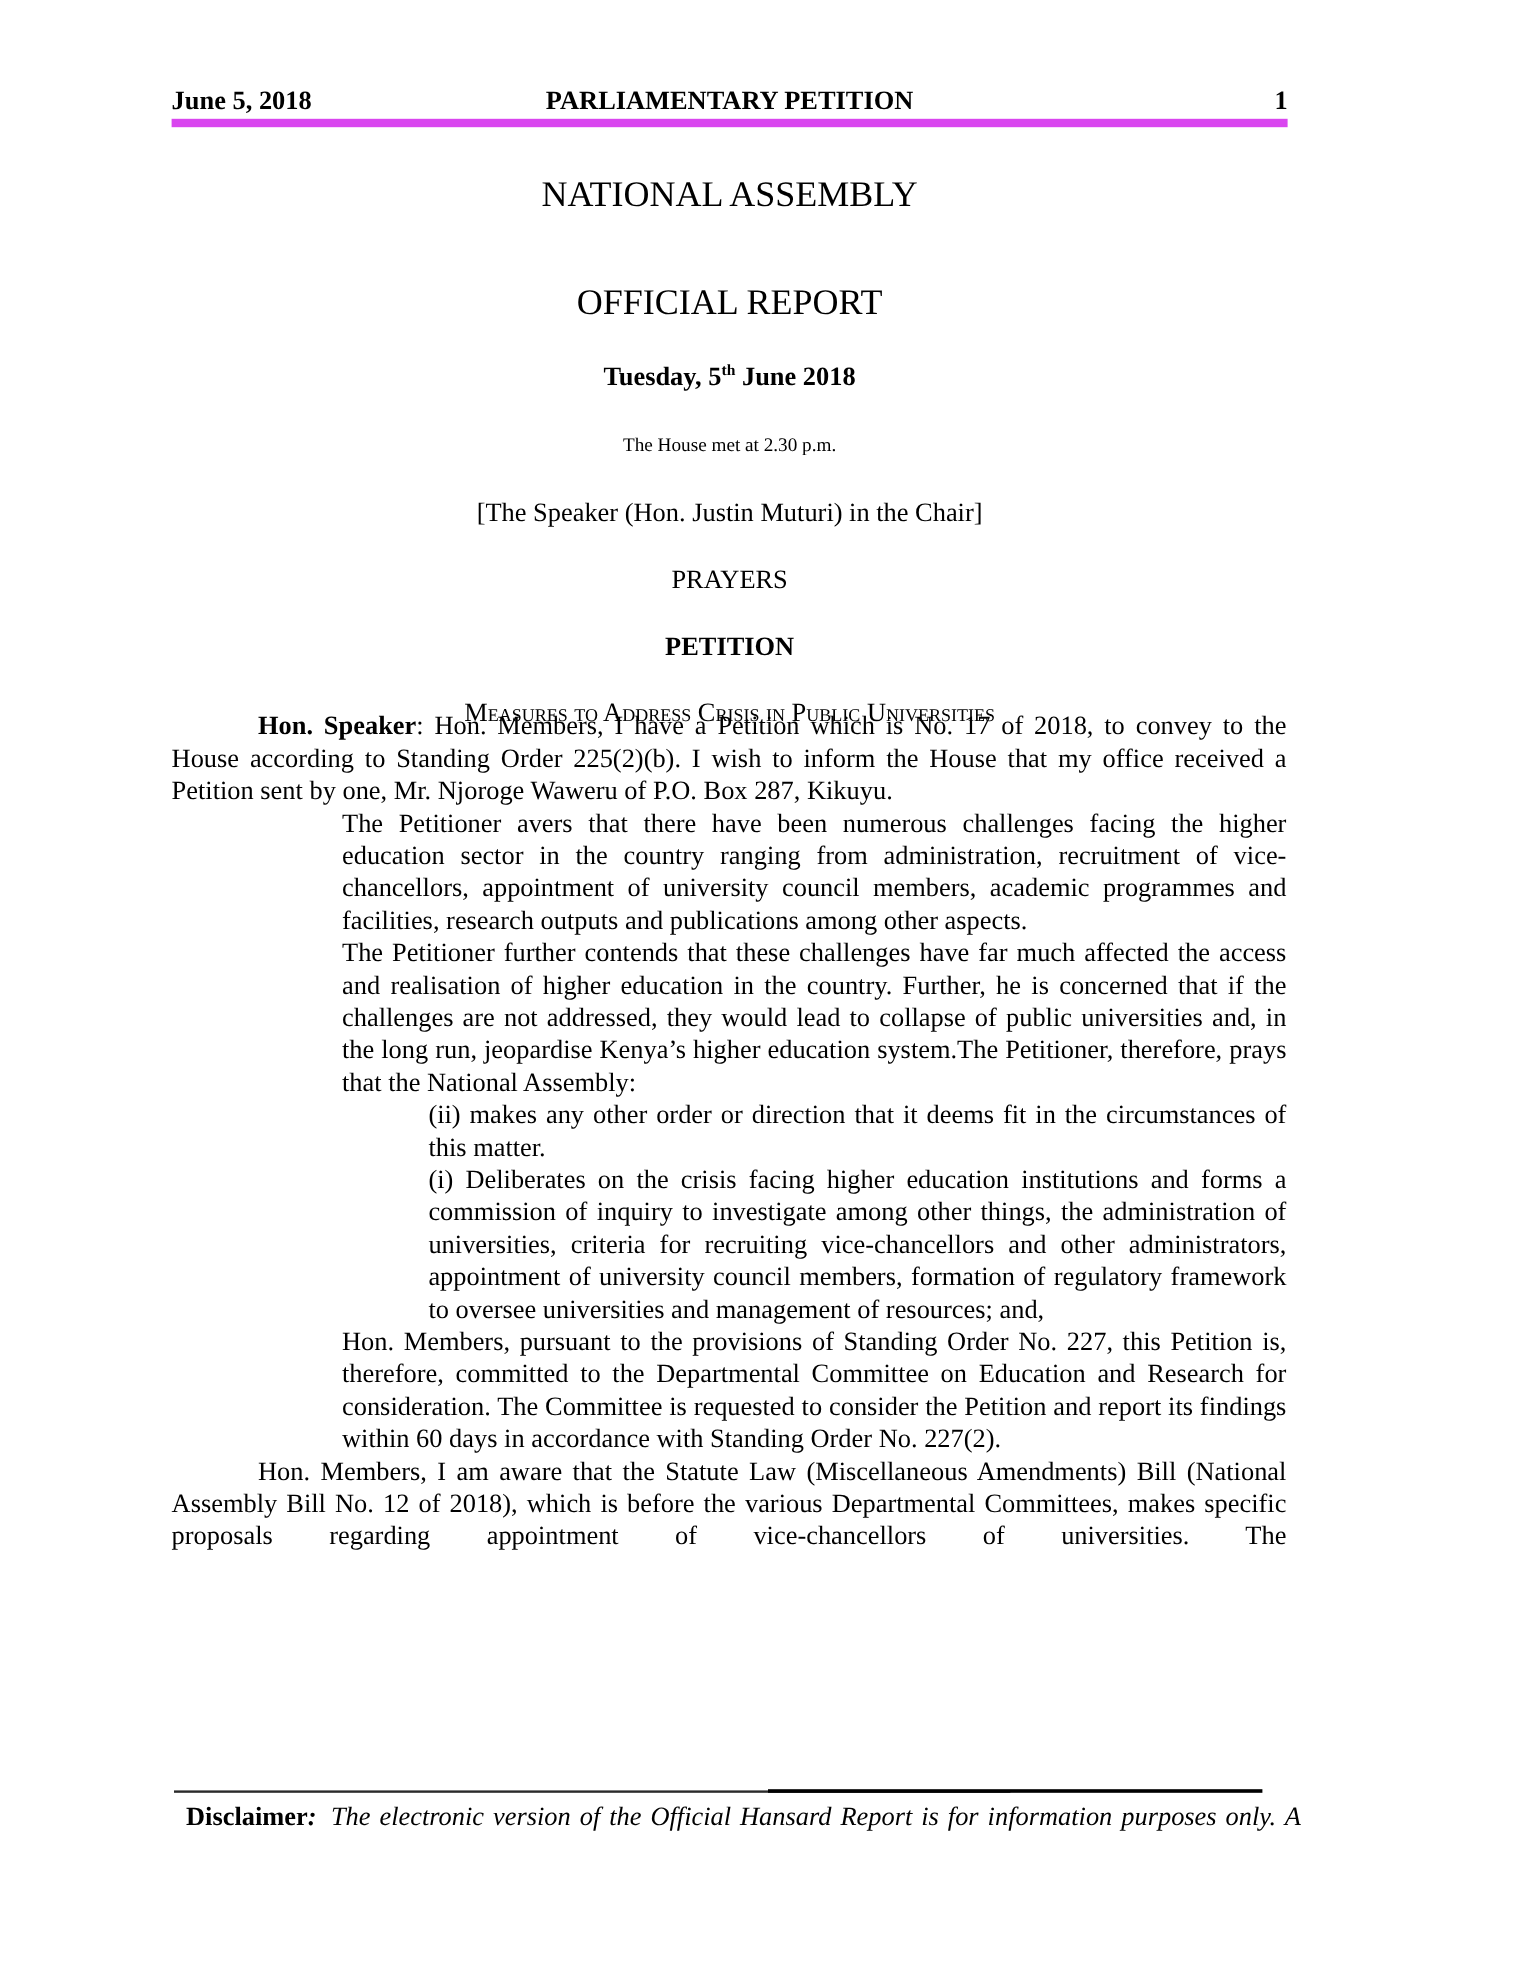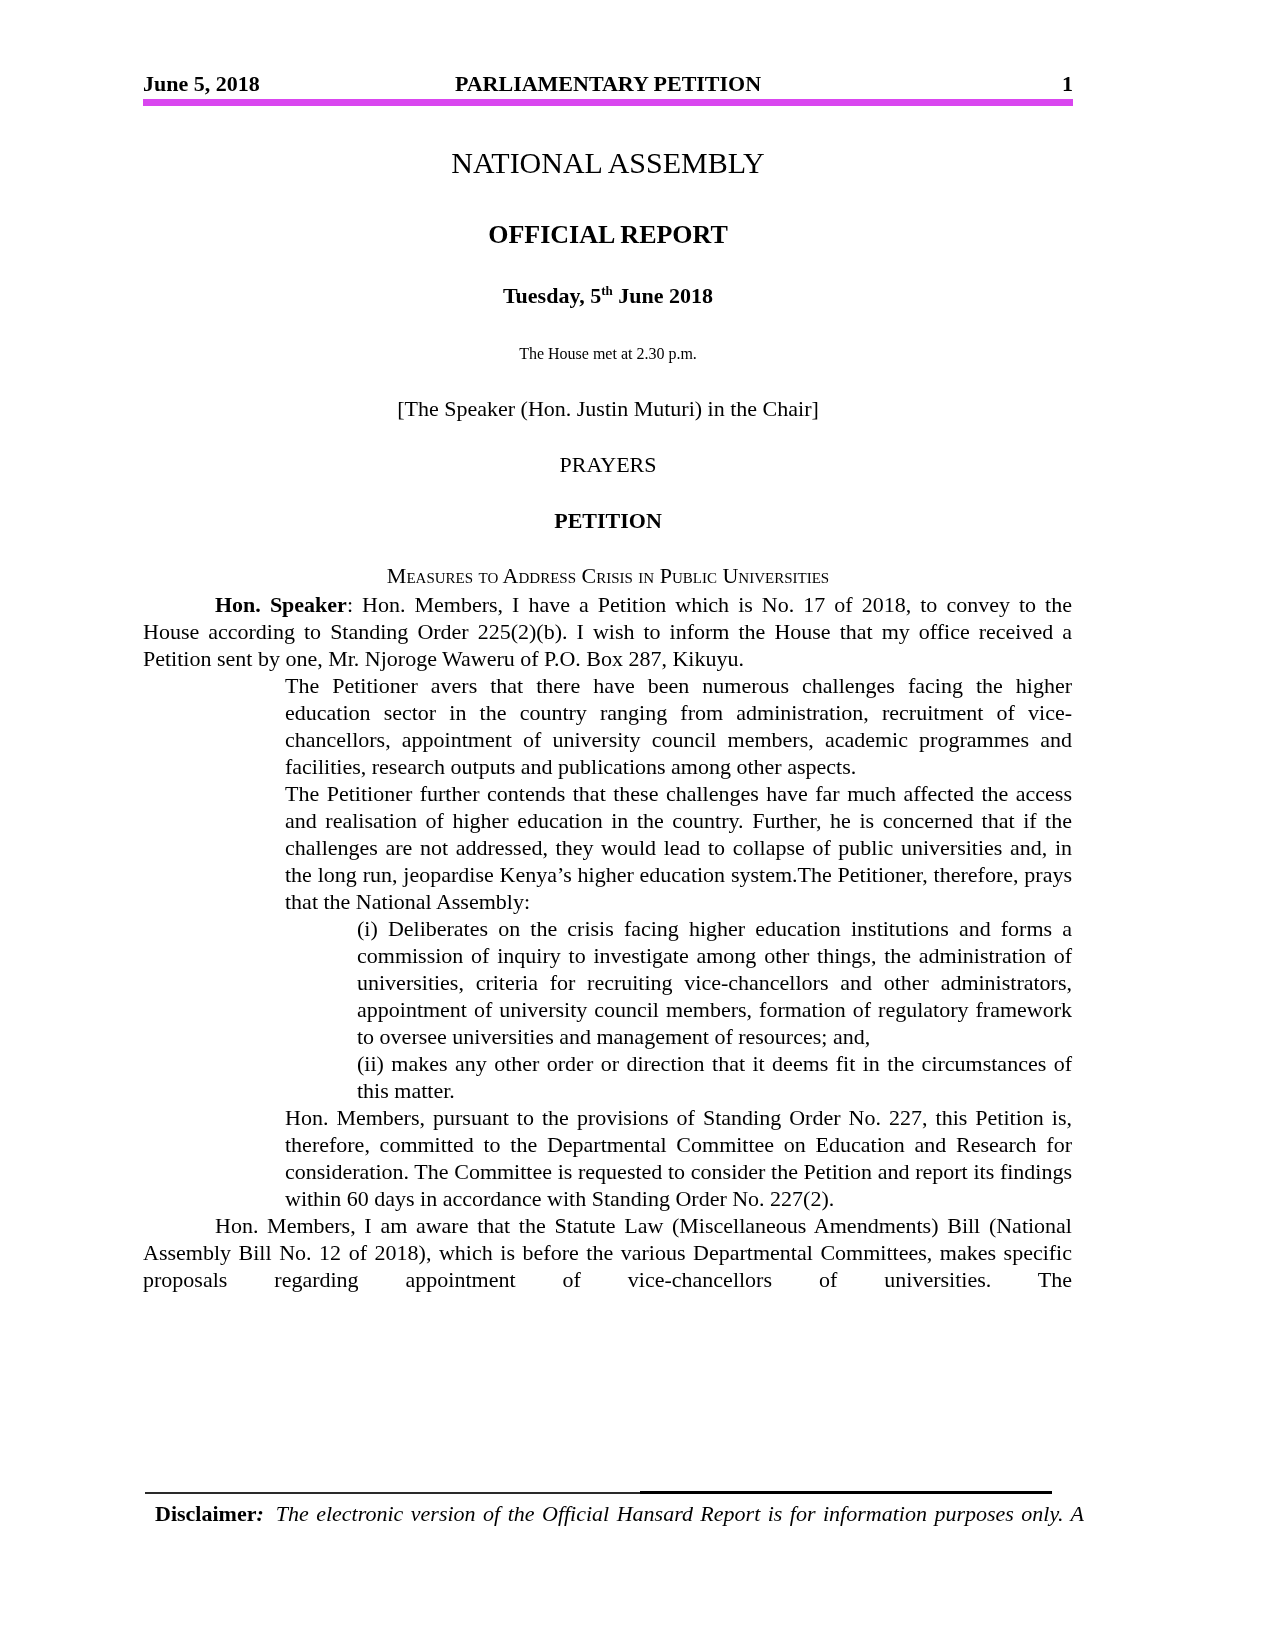--- a/index.html
+++ b/index.html
@@ -37,24 +37,24 @@
     left: 143px;
     width: 930px;
     text-align: center;
   }
   .assembly-title {
     font-size: 30px;
     font-weight: normal;
     line-height: 34px;
   }
   .report-title {
-    font-size: 26px;
-    font-weight: bold;
+    font-size: 30px;
+    font-weight: normal;
     line-height: 30px;
-    margin-top: 40px;
+    margin-top: 58px;
   }
   .sitting-date {
     font-size: 22px;
     font-weight: bold;
     line-height: 26px;
     margin-top: 33px;
   }
   .sitting-date sup {
     font-size: 13px;
     vertical-align: super;
@@ -152,22 +152,22 @@
   <div class="chair-line">[The Speaker (Hon. Justin Muturi) in the Chair]</div>
   <div class="prayers-heading">PRAYERS</div>
   <div class="petition-heading">PETITION</div>
   <div class="petition-subheading">Measures to Address Crisis in Public Universities</div>
 </div>
 
 <div class="body-text">
   <p class="p-first"><span class="speaker-name">Hon. Speaker</span><span>: Hon. Members, I have a Petition which is No. 17 of 2018, to convey to the House according to Standing Order 225(2)(b). I wish to inform the House that my office received a Petition sent by one, Mr. Njoroge Waweru of P.O. Box 287, Kikuyu.</span></p>
   <p class="p-indent">The Petitioner avers that there have been numerous challenges facing the higher education sector in the country ranging from administration, recruitment of vice-chancellors, appointment of university council members, academic programmes and facilities, research outputs and publications among other aspects.</p>
   <p class="p-indent">The Petitioner further contends that these challenges have far much affected the access and realisation of higher education in the country. Further, he is concerned that if the challenges are not addressed, they would lead to collapse of public universities and, in the long run, jeopardise Kenya’s higher education system.The Petitioner, therefore, prays that the National Assembly:</p>
+  <p class="p-item">(ii) makes any other order or direction that it deems fit in the circumstances of this matter.</p>
   <p class="p-item">(i) Deliberates on the crisis facing higher education institutions and forms a commission of inquiry to investigate among other things, the administration of universities, criteria for recruiting vice-chancellors and other administrators, appointment of university council members, formation of regulatory framework to oversee universities and management of resources; and,</p>
-  <p class="p-item">(ii) makes any other order or direction that it deems fit in the circumstances of this matter.</p>
   <p class="p-indent">Hon. Members, pursuant to the provisions of Standing Order No. 227, this Petition is, therefore, committed to the Departmental Committee on Education and Research for consideration. The Committee is requested to consider the Petition and report its findings within 60 days in accordance with Standing Order No. 227(2).</p>
   <p class="p-first p-last-justify">Hon. Members, I am aware that the Statute Law (Miscellaneous Amendments) Bill (National Assembly Bill No. 12 of 2018), which is before the various Departmental Committees, makes specific proposals regarding appointment of vice-chancellors of universities. The</p>
 </div>
 
 <div class="footer-rule-a"></div>
 <div class="footer-rule-b"></div>
 
 <p class="disclaimer"><span class="d-label">Disclaimer</span><span class="d-colon">:</span><span class="d-text">The electronic version of the Official Hansard Report is for information purposes only. A</span></p>
 
 </body></html>

